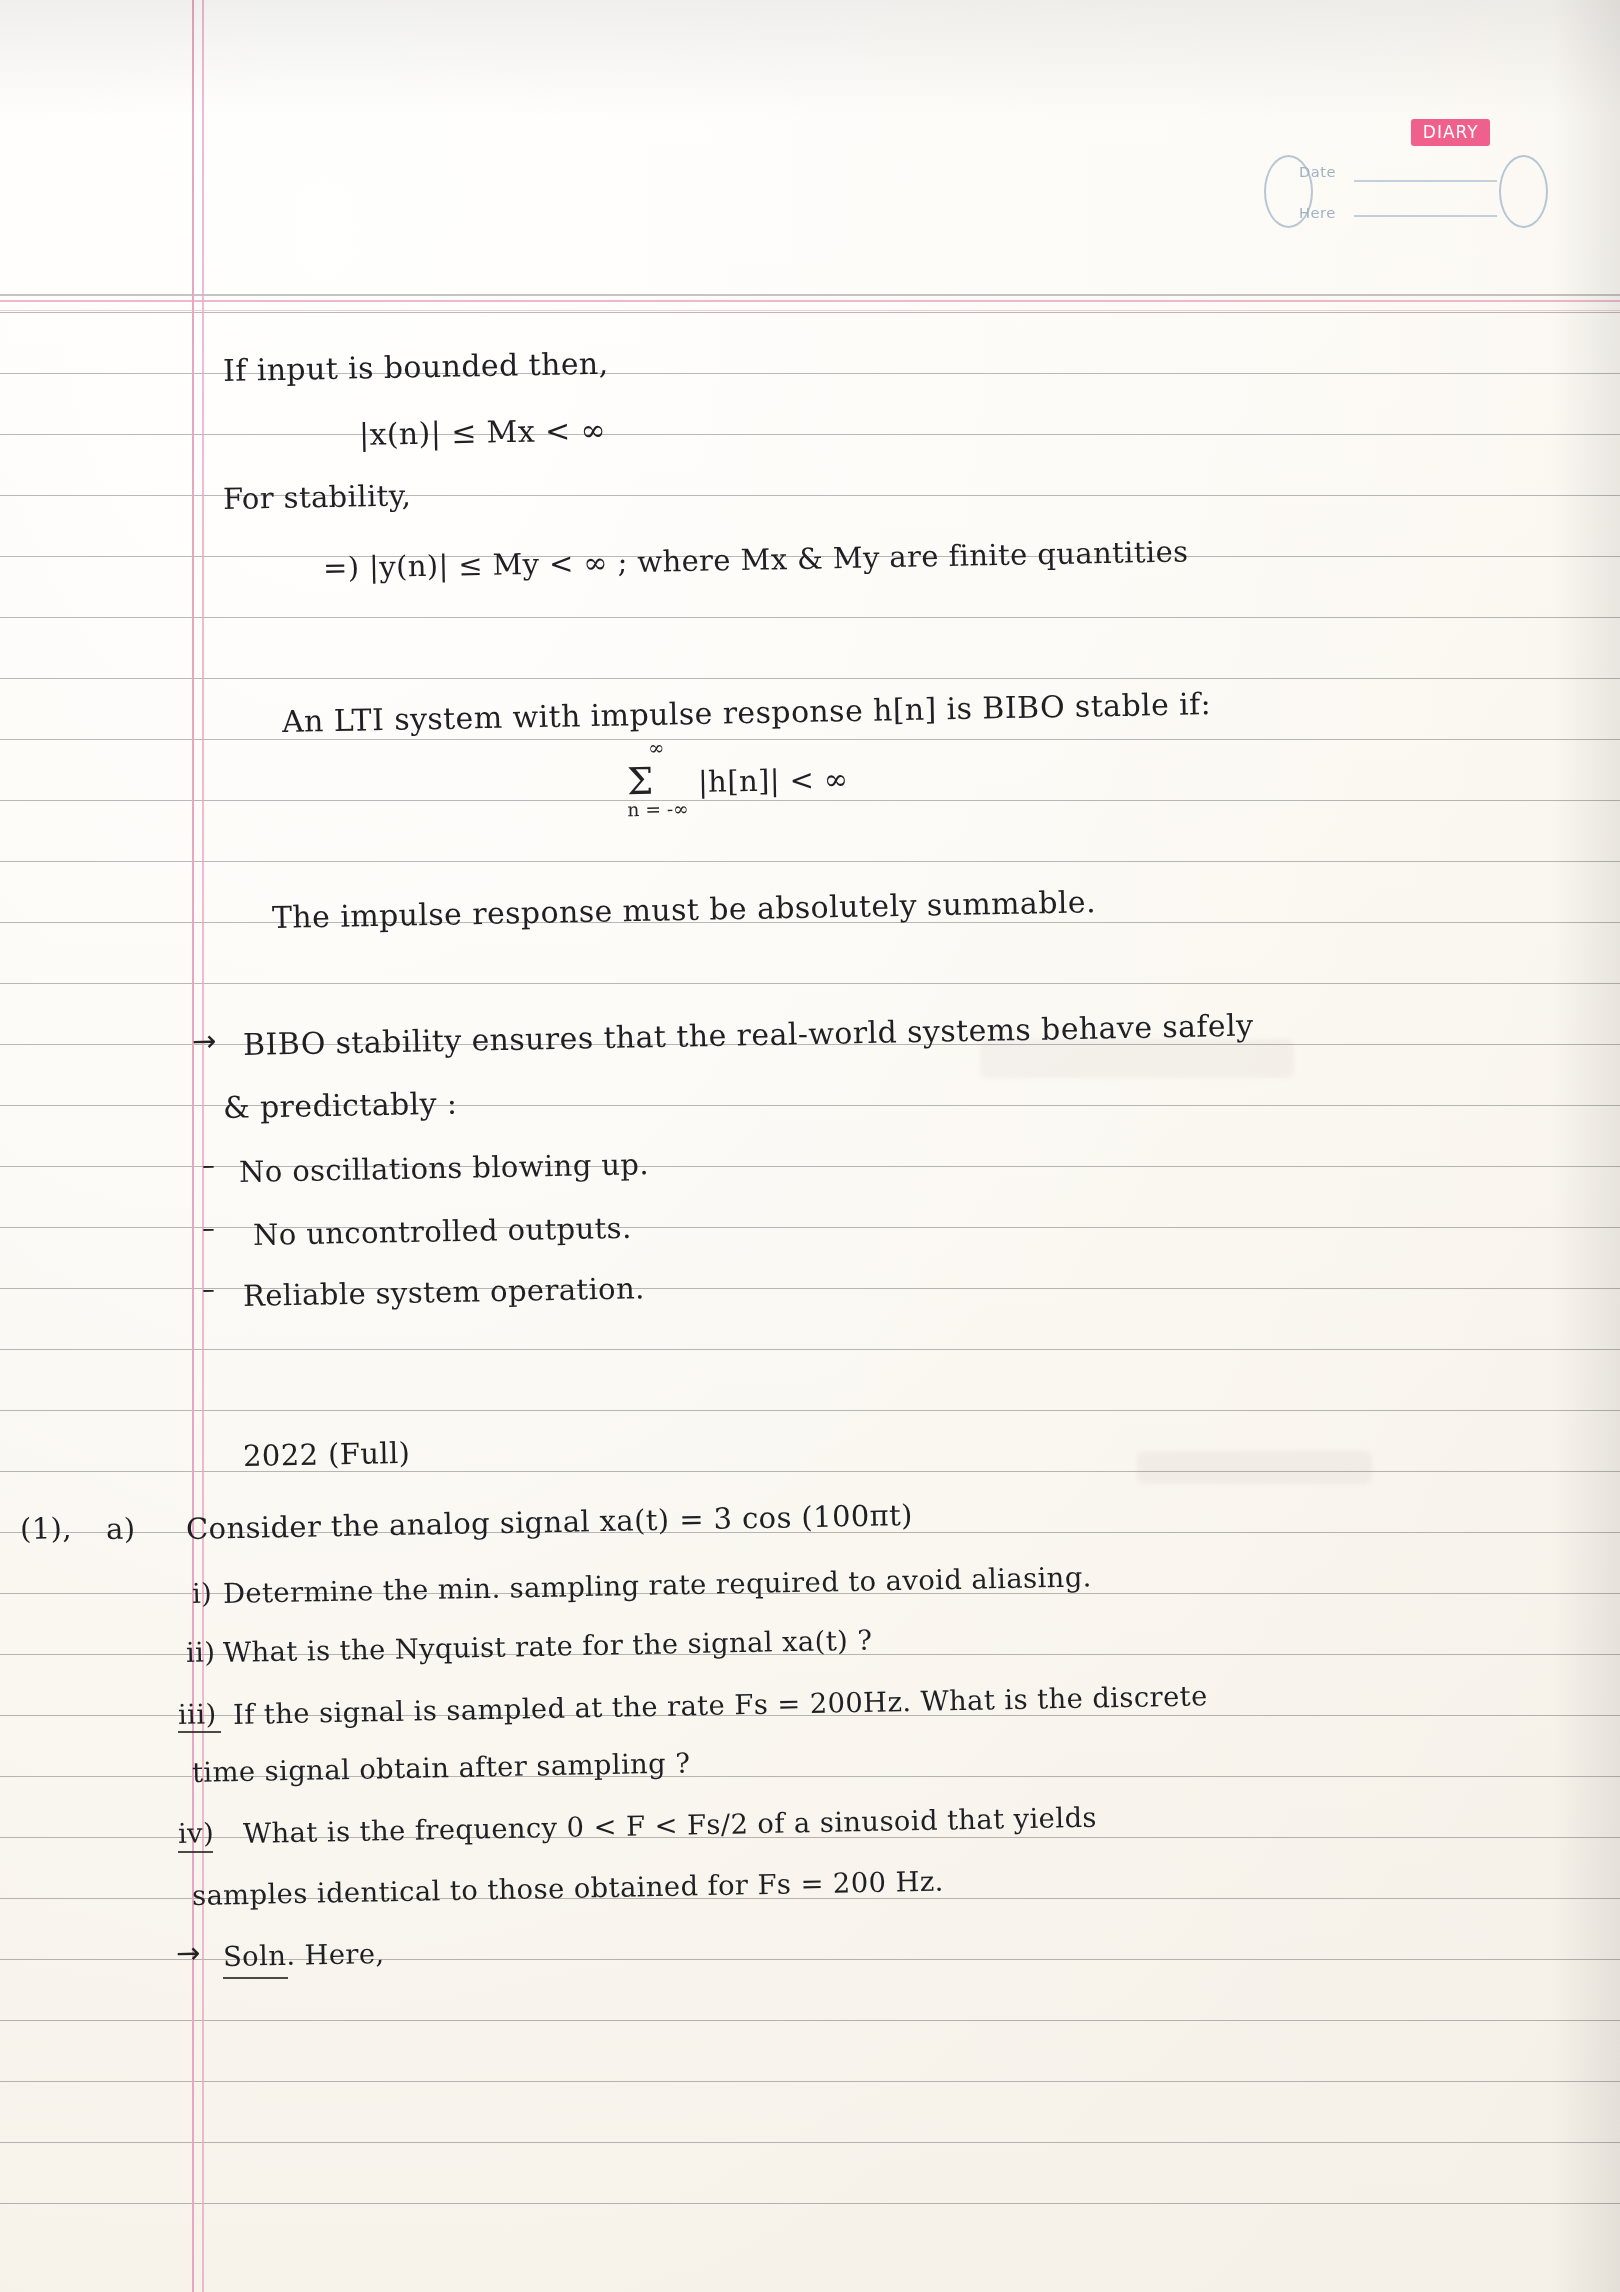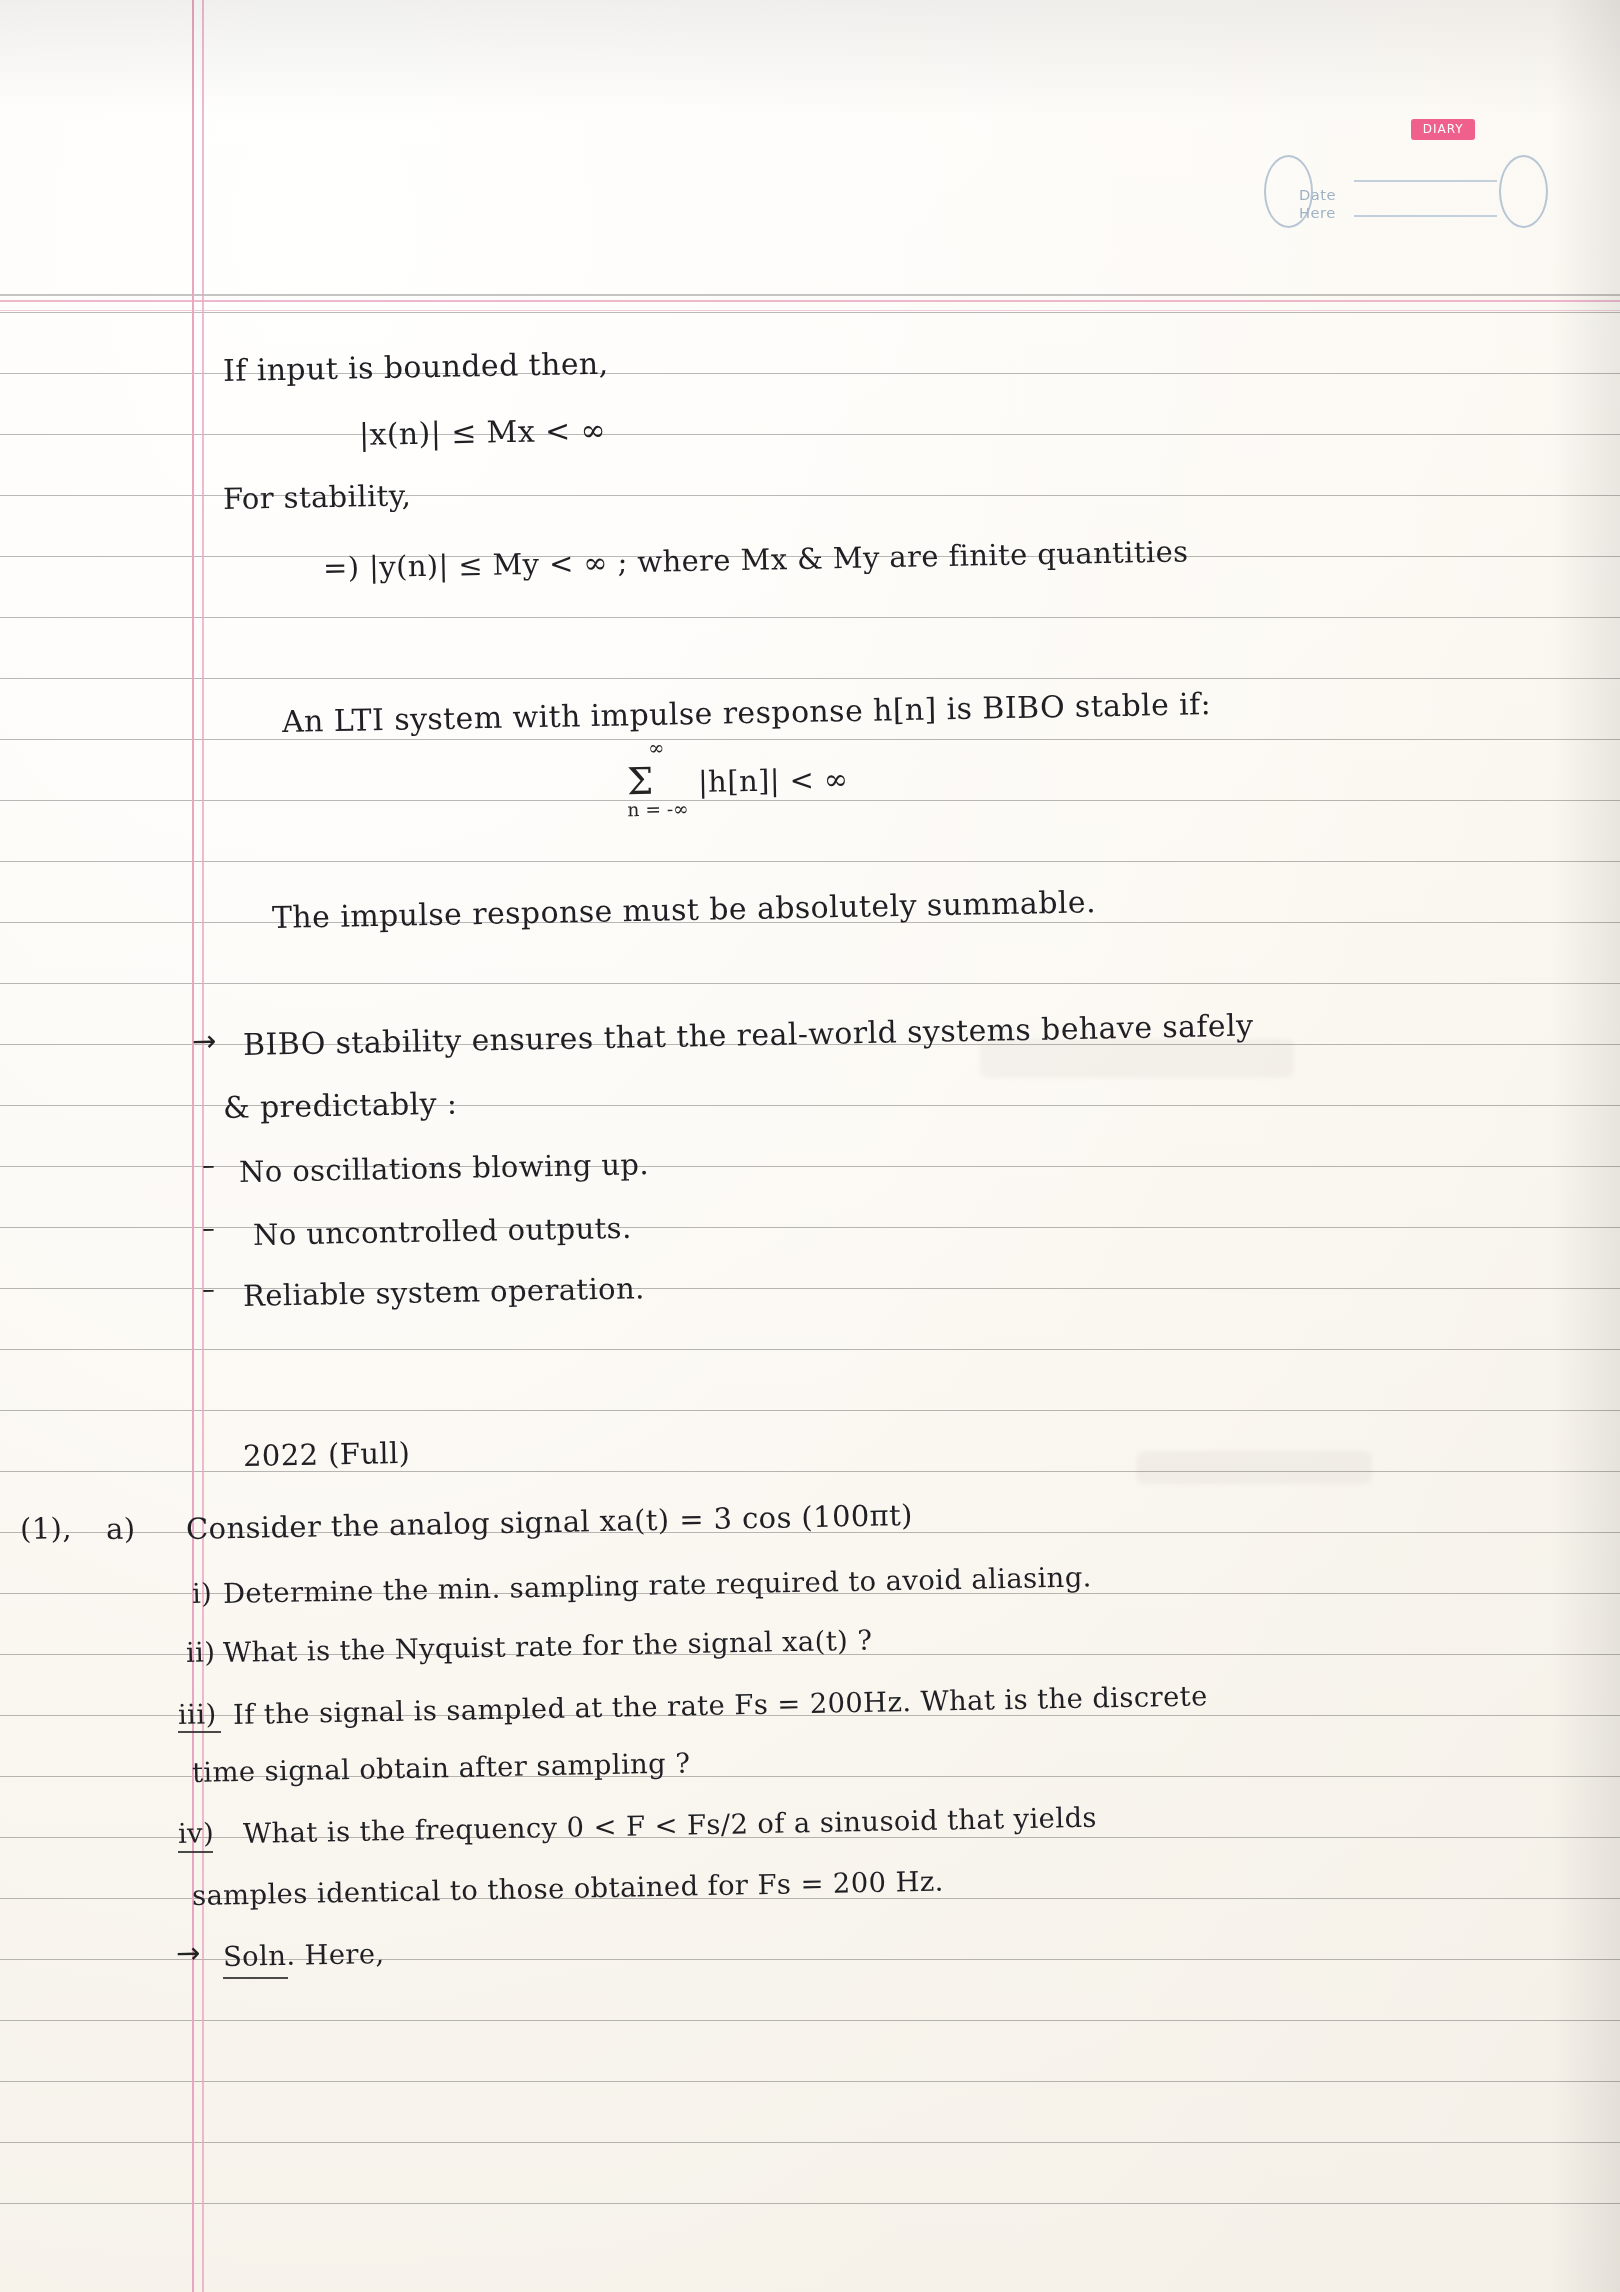--- a/index.html
+++ b/index.html
@@ -115,29 +115,29 @@
   .stamp-line.l1 { top: 43px; }
   .stamp-line.l2 { top: 78px; }
   .stamp-label {
     position: absolute;
     font-family: "DejaVu Sans", sans-serif;
     font-size: 14.7px;
     color: #9fb2c4;
     left: 35px;
     letter-spacing: 0.5px;
   }
-  .stamp-label.d { top: 49px; }
+  .stamp-label.d { top: 26px; }
   .stamp-label.p { top: 67px; }
   .stamp-badge {
     position: absolute;
     top: -17.6px;
     left: 147px;
     background: #f0608c;
     color: #ffffff;
-    font-size: 12px;
+    font-size: 17px;
     padding: 2.9px 11.8px 3.9px 11.8px;
     border-radius: 2.9px;
     letter-spacing: 1px;
     font-family: "DejaVu Sans", sans-serif;
   }
 
   
   .hw {
     position: absolute;
     font-family: "DejaVu Serif", serif;

